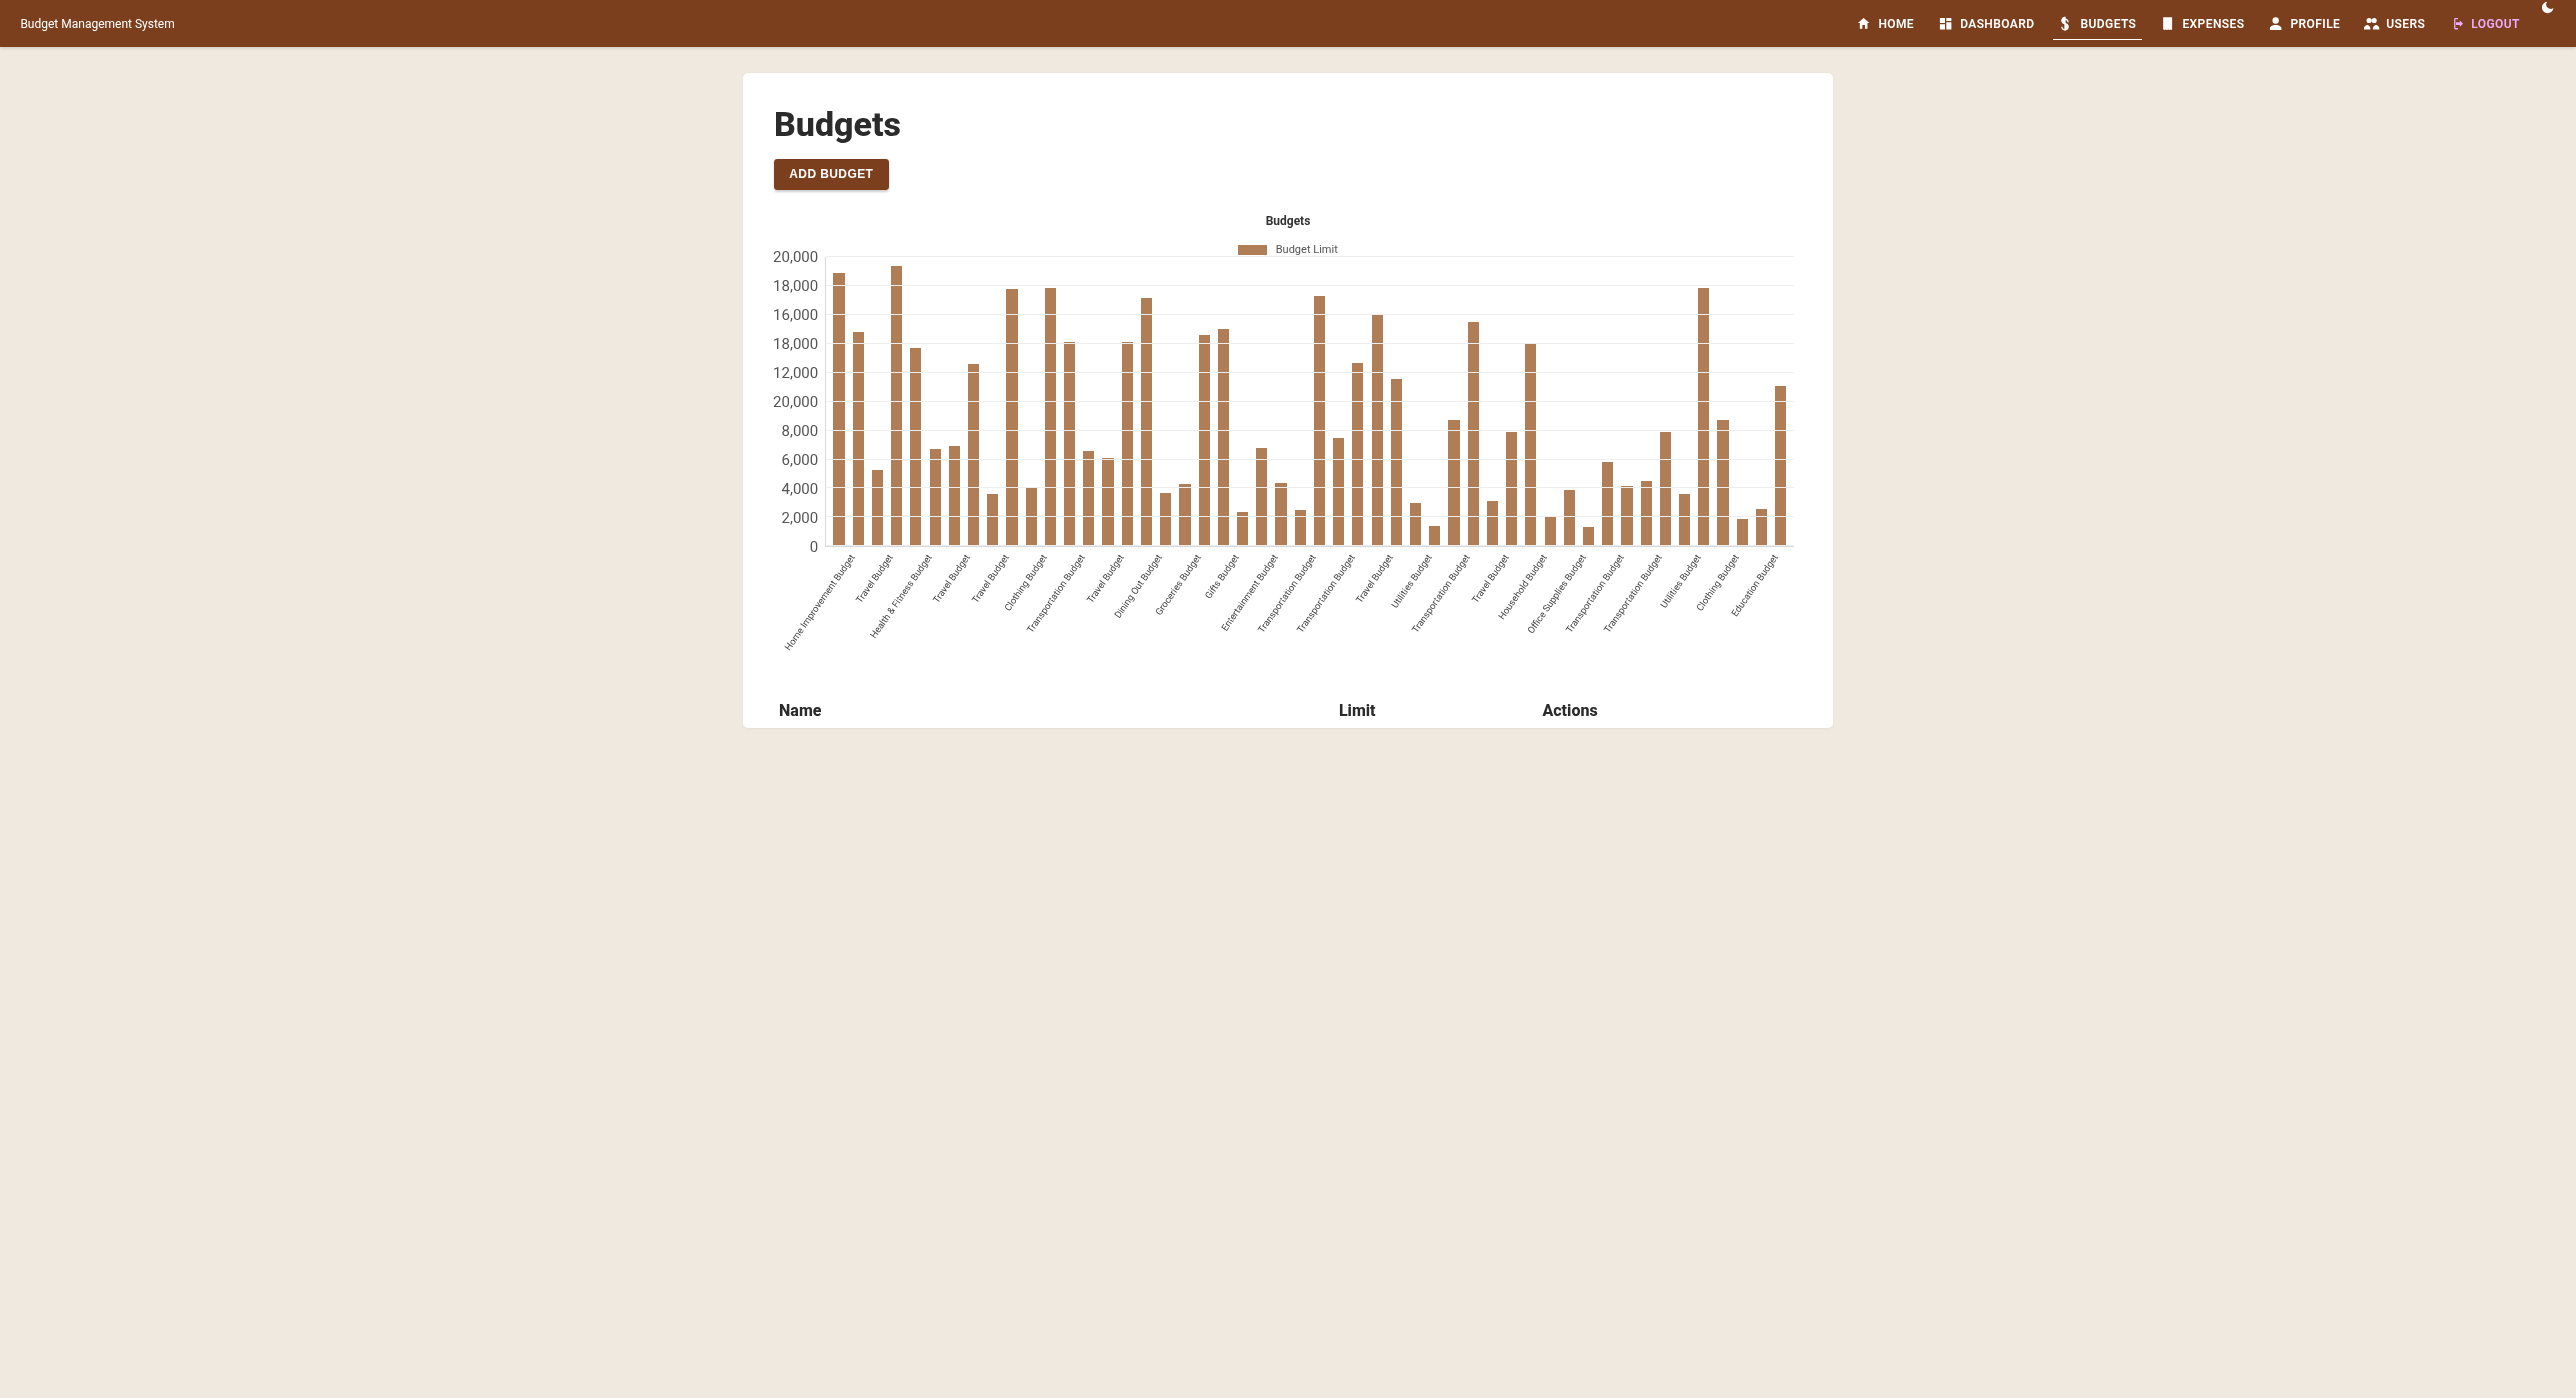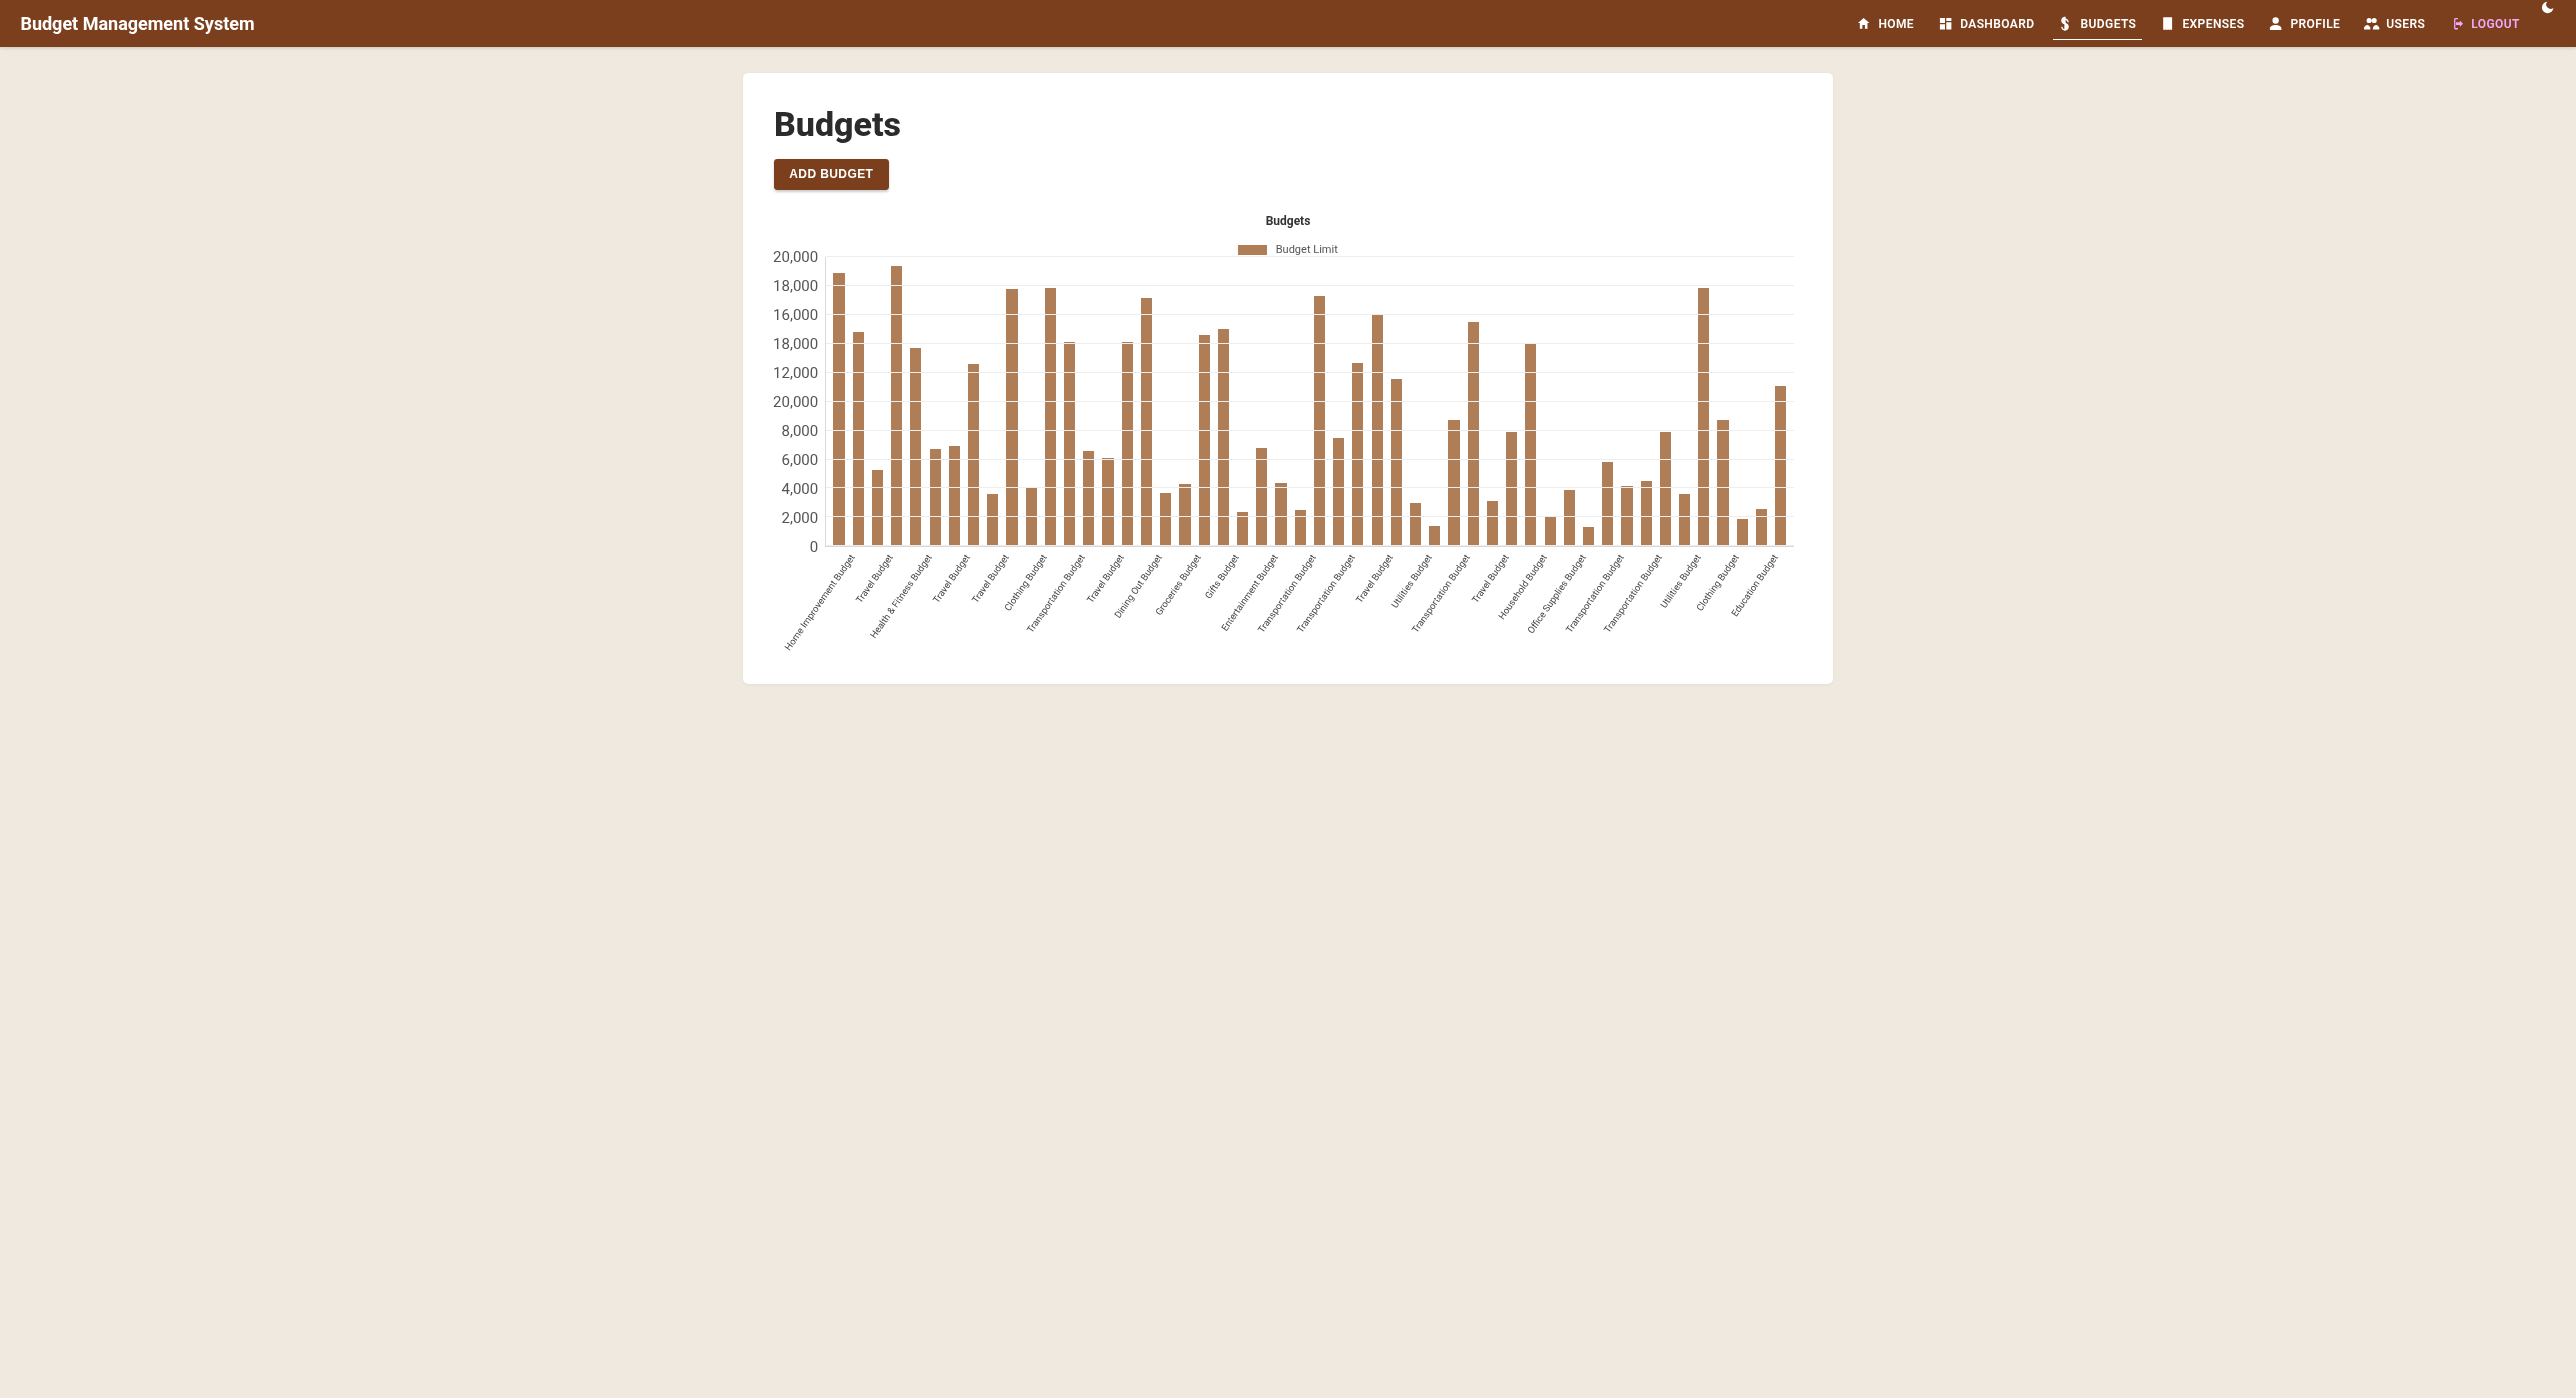--- a/index.html
+++ b/index.html
@@ -13,22 +13,22 @@
   .navbar {
     background: #7b3f1d;
     color: #fff;
     height: 47px;
     display: flex;
     align-items: center;
     padding: 0 20.4px;
     box-shadow: 0 1.7px 3.4px rgba(0,0,0,0.15);
   }
   .brand {
-    font-weight: 700;
-    font-size: 18px;
+    font-weight: 400;
+    font-size: 12px;
     flex: 0 0 auto;
   }
   .nav-spacer { flex: 1 1 auto; }
   .nav-items {
     display: flex;
     align-items: stretch;
     height: 100%;
     gap: 0;
   }
   .nav-item {
@@ -541,15 +541,20 @@
           </div>
           <div class="x-label-slot" style="flex: 2 1 0px;">
             <div class="x-label">Clothing Budget</div>
           </div>
           <div class="x-label-slot" style="flex: 2 1 0px;">
             <div class="x-label">Education Budget</div>
           </div>
         </div>
     </div>
 
+    <div class="table-head">
+      <div class="th-name">Name</div>
+      <div class="th-limit">Limit</div>
+      <div class="th-actions">Actions</div>
+    </div>
   </div>
 </div>
 
 
 </body></html>

